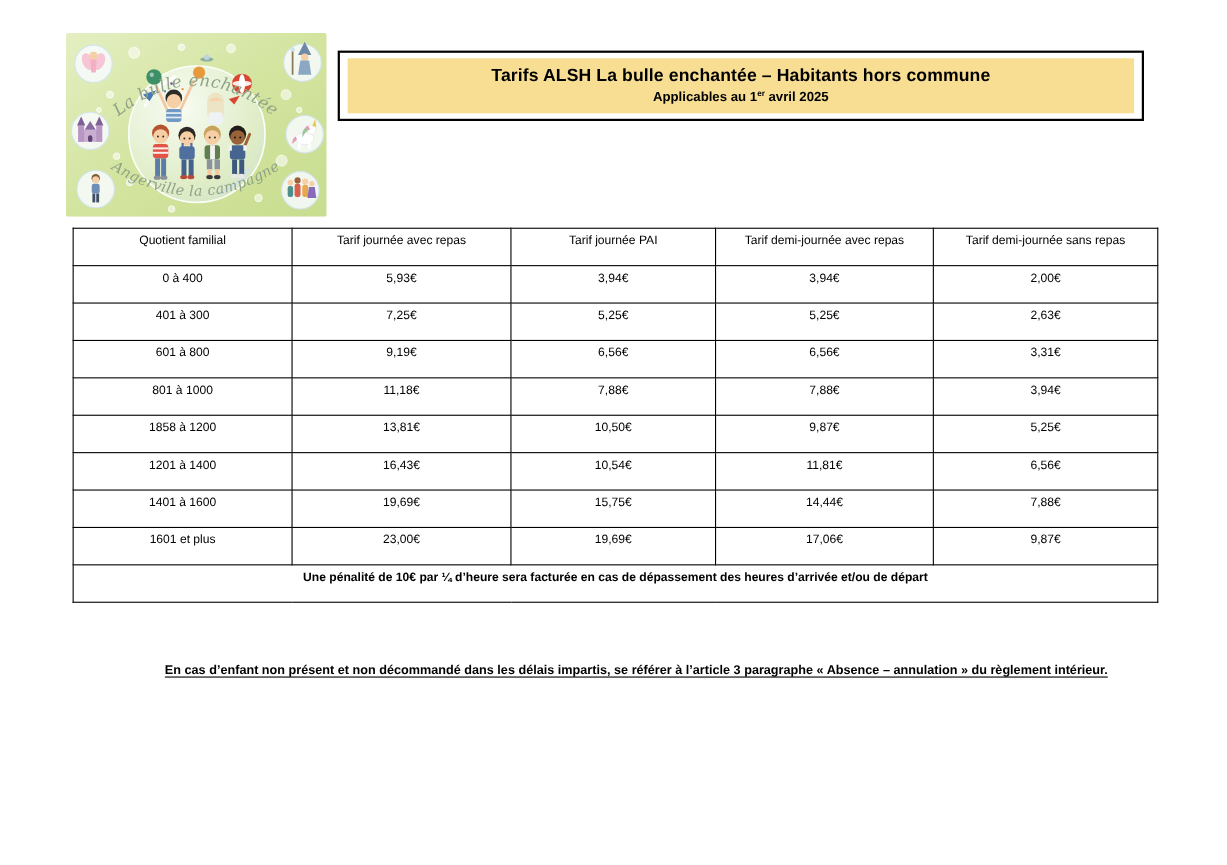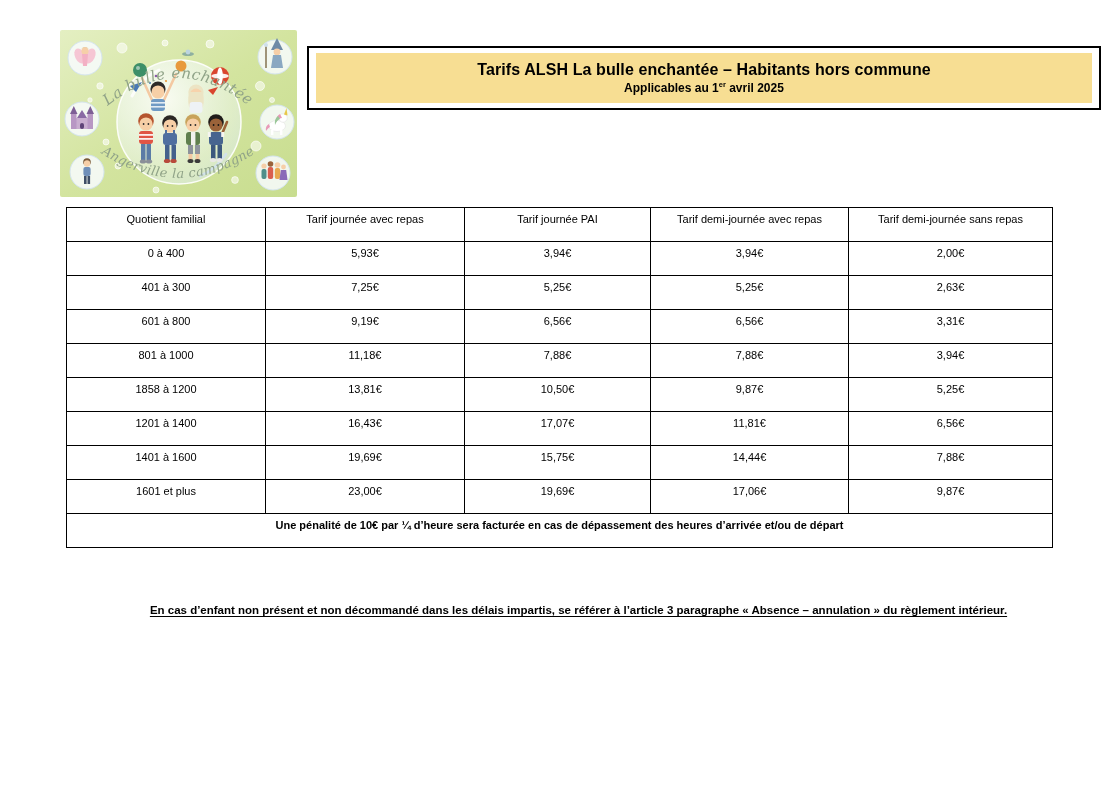--- a/index.html
+++ b/index.html
@@ -21,21 +21,21 @@
   }
   .logo-box {
     width: 237px;
     height: 167px;
     flex: 0 0 auto;
     line-height: 0;
   }
   .banner {
     margin-left: 10px;
     margin-top: 16px;
-    width: 794px;
+    width: 733px;
     height: 64px;
     border: 2px solid #000;
     background: #fff;
     padding: 5px 7px;
   }
   .banner-inner {
     width: 100%;
     height: 100%;
     background: #F7DE93;
     display: flex;
@@ -368,21 +368,21 @@
       <tr>
         <td>1858 à 1200</td>
         <td>13,81€</td>
         <td>10,50€</td>
         <td>9,87€</td>
         <td>5,25€</td>
       </tr>
       <tr>
         <td>1201 à 1400</td>
         <td>16,43€</td>
-        <td>17,07€</td>
+        <td>10,54€</td>
         <td>11,81€</td>
         <td>6,56€</td>
       </tr>
       <tr>
         <td>1401 à 1600</td>
         <td>19,69€</td>
         <td>15,75€</td>
         <td>14,44€</td>
         <td>7,88€</td>
       </tr>

